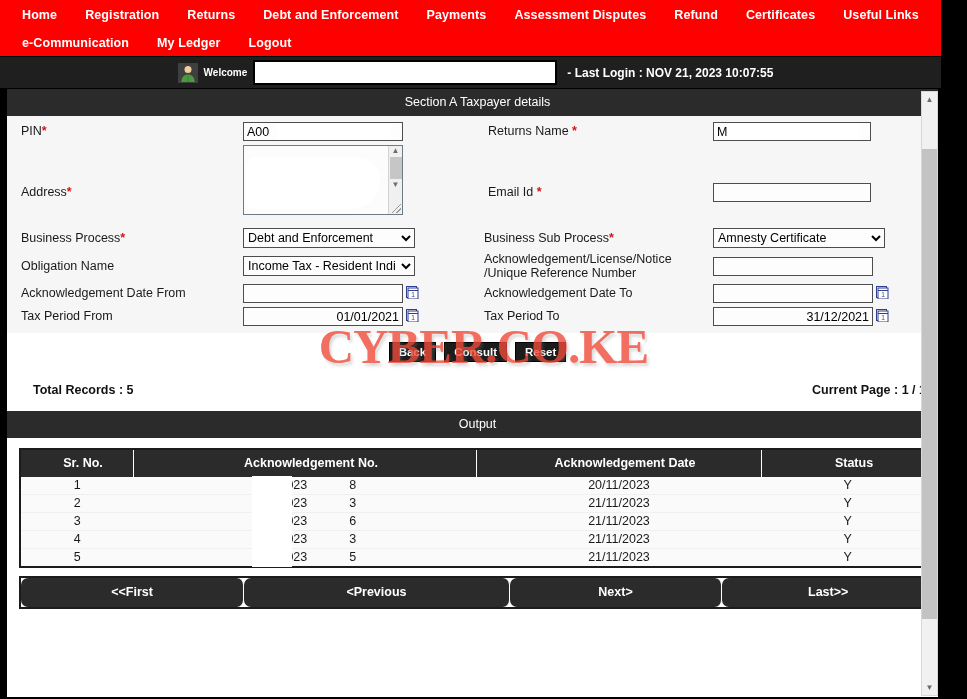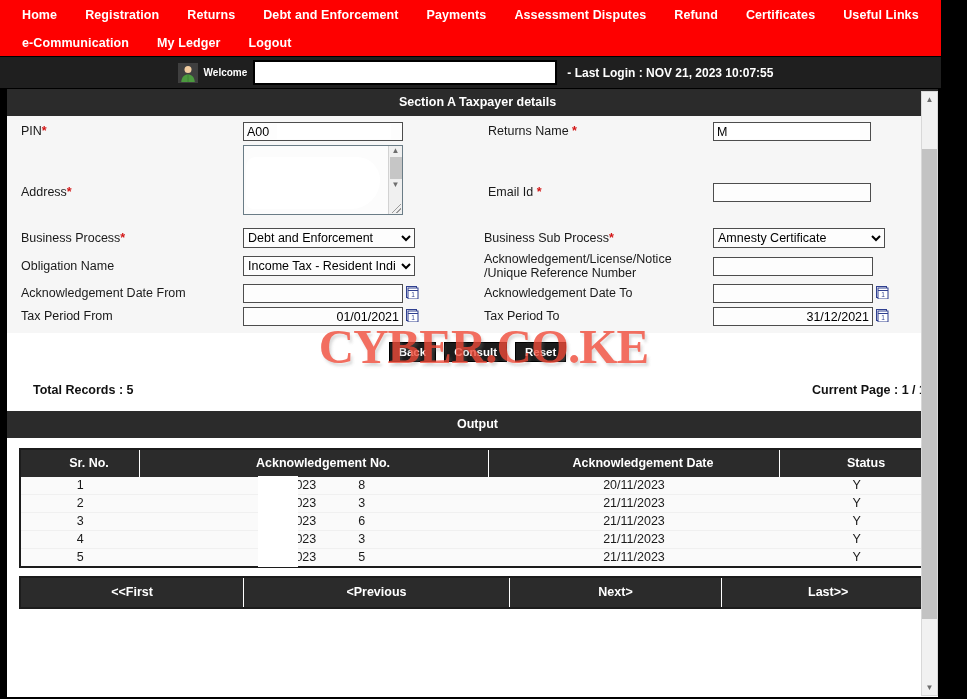--- a/index.html
+++ b/index.html
@@ -100,21 +100,21 @@
   .content-col {
     position: relative;
     width: 941px;
     height: 608px;
     background: #ffffff;
   }
 
   .section-bar {
     background: #2b2b2b;
     color: #ffffff;
-    font-weight: bold;
+    font-weight: normal;
     font-size: 12.5px;
     text-align: center;
     padding: 6px 0 7px 0;
   }
 
   .panel {
     background: #f6f6f6;
     padding: 0;
   }
 
@@ -240,21 +240,21 @@
     width: 100%;
     border-collapse: collapse;
     border: 2px solid #1c1c1c;
     table-layout: fixed;
   }
   table.out th {
     background: #2b2b2b;
     color: #ffffff;
     font-size: 12.5px;
     font-weight: bold;
-    padding: 6px 0 7px 18px;
+    padding: 6px 0 7px 12px;
     border-right: 1px solid #ffffff;
   }
   table.out th:last-child { border-right: 0; }
   table.out td {
     text-align: center;
     font-size: 12.5px;
     color: #1a1a1a;
     padding: 1px 0 2px 0;
     background: #fafafa;
     border-bottom: 1px solid #f0f0f0;
@@ -282,20 +282,21 @@
   .pager div {
     flex: 1;
     background: #2b2b2b;
     color: #ffffff;
     text-align: center;
     font-size: 12.5px;
     font-weight: bold;
     padding: 7px 0 8px 0;
     border-right: 1px solid #ffffff;
     cursor: pointer;
+    border-radius: 7px;
   }
   .pager div:last-child { border-right: 0; }
   .pager div:first-child { flex: 1.05; }
   .pager div:nth-child(2) { flex: 1.25; }
 
   
   .vscroll {
     position: absolute;
     right: 3px; top: 91px;
     width: 17px; height: 605px;

